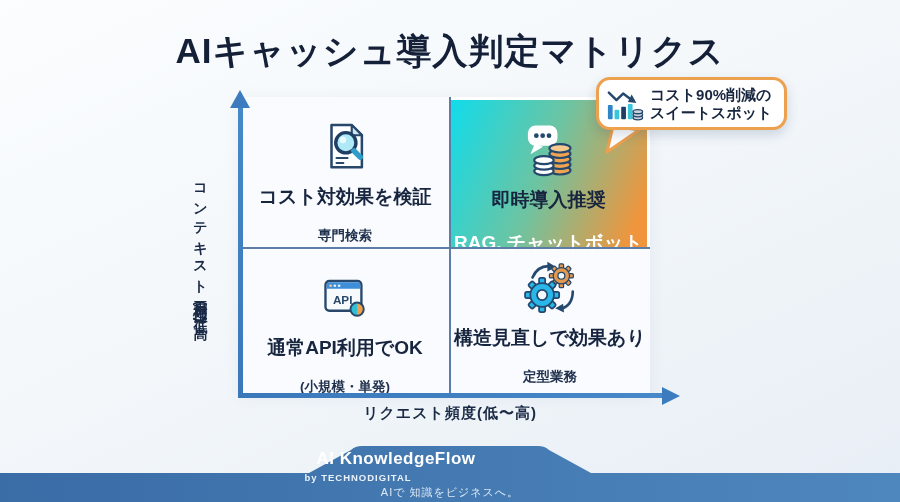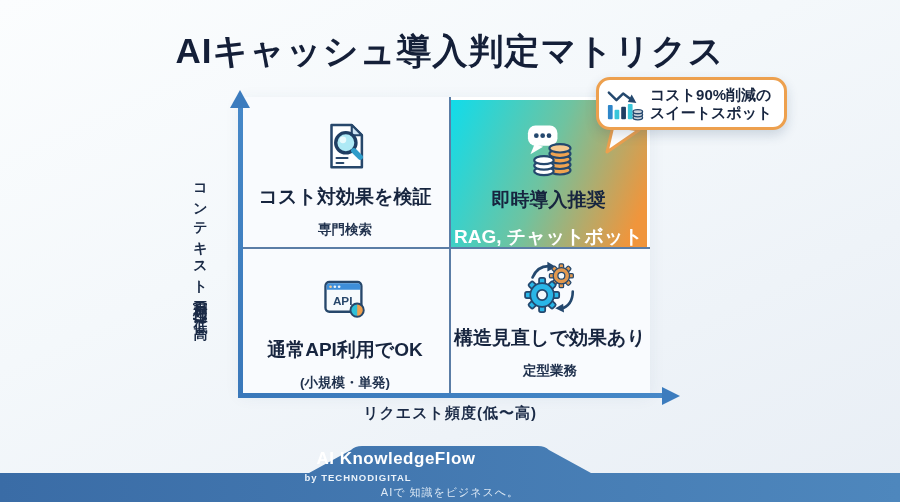--- a/index.html
+++ b/index.html
@@ -24,21 +24,21 @@
   .q-tl{left:0;top:0;width:210px;height:151px;padding-top:24px;box-sizing:border-box;}
   .q-tr{
     left:210px;top:0;width:200px;height:151px;padding-top:24px;box-sizing:border-box;
     background:linear-gradient(112deg,#14dbe8 2%,#6fc3a0 48%,#f0953c 92%);
     border-top:3px solid #fff;border-right:3px solid #fff;
   }
   .q-bl{left:0;top:151px;width:210px;height:145px;padding-top:26px;box-sizing:border-box;}
   .q-br{left:210px;top:151px;width:200px;height:145px;padding-top:14px;box-sizing:border-box;border-radius:12px;}
   .q-icon{height:52px;display:flex;align-items:center;justify-content:center;}
   .q-label{margin-top:11px;font-size:19px;font-weight:bold;color:#17253f;white-space:nowrap;}
-  .q-sub{margin-top:11px;font-size:13.5px;font-weight:bold;color:#21324e;white-space:nowrap;}
+  .q-sub{margin-top:17px;font-size:13.5px;font-weight:bold;color:#21324e;white-space:nowrap;}
   .q-tr .q-sub{color:#ffffff;font-size:19px;}
   .divider-v{position:absolute;left:209px;top:0;width:2px;height:296px;background:#5b7da6;}
   .divider-h{position:absolute;left:0;top:150px;width:410px;height:2px;background:#5b7da6;}
   
   .y-shaft{left:238px;top:106px;width:5px;height:290px;background:linear-gradient(180deg,#4688c8,#3a78ba);z-index:8;}
   .y-arrow{left:230px;top:90px;width:0;height:0;border-left:10px solid transparent;border-right:10px solid transparent;border-bottom:18px solid #3c7cbe;z-index:8;}
   .x-shaft{left:238px;top:393px;width:425px;height:5px;background:linear-gradient(90deg,#3a78ba,#4688c8);z-index:8;}
   .x-arrow{left:662px;top:386.5px;width:0;height:0;border-top:9px solid transparent;border-bottom:9px solid transparent;border-left:18px solid #3c7cbe;z-index:8;}
   .y-axis-label{
     left:188px;top:112px;height:276px;width:26px;display:flex;align-items:center;justify-content:center;

